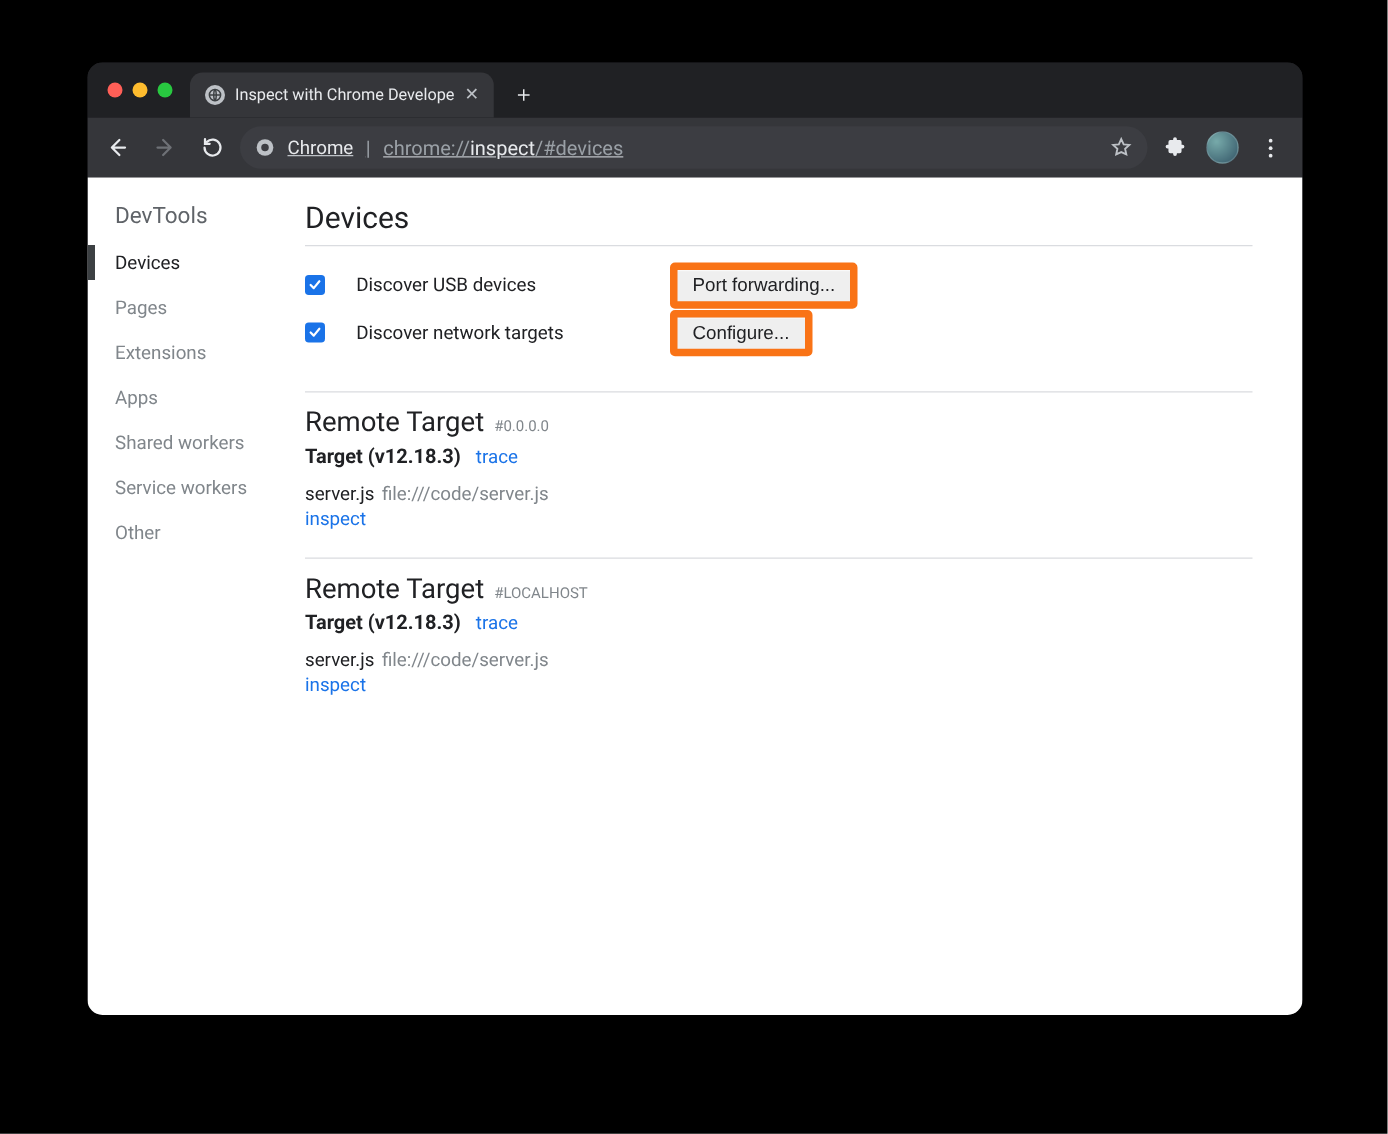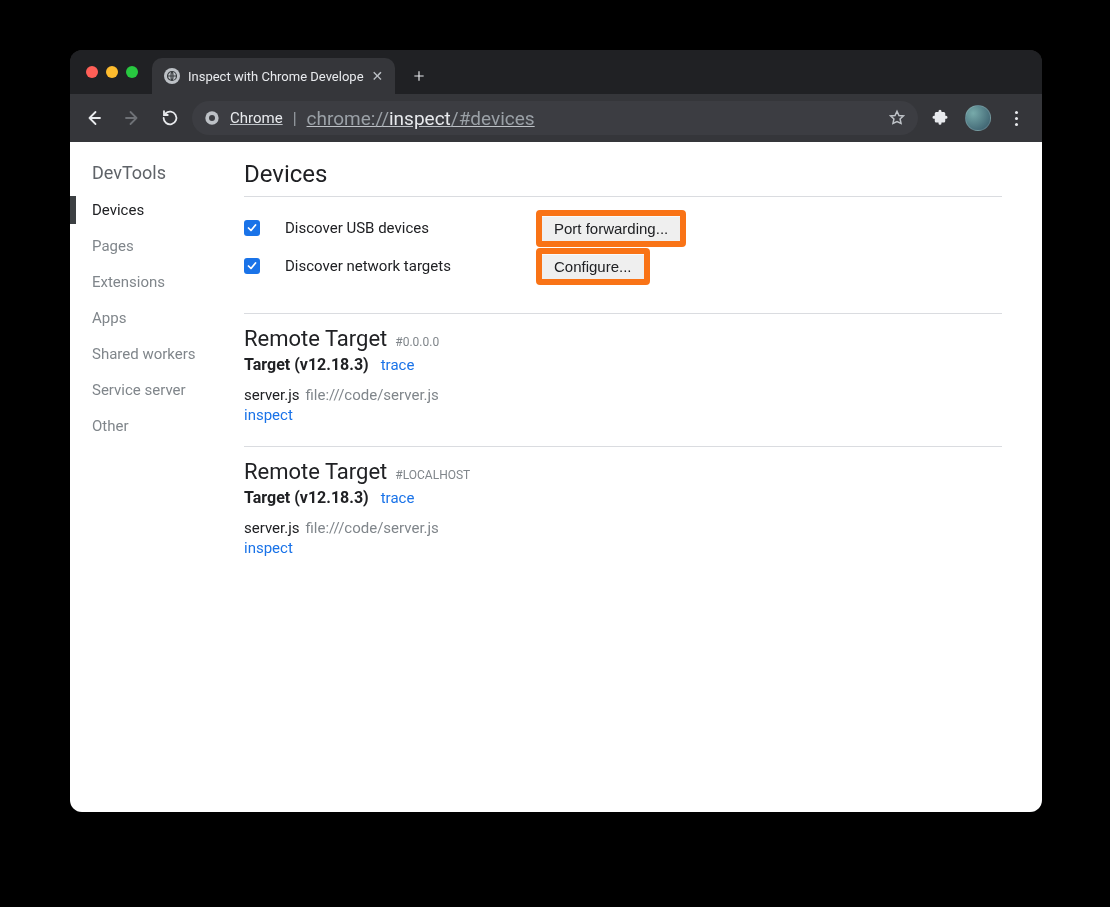--- a/index.html
+++ b/index.html
@@ -87,21 +87,21 @@
   }
   .tbtn.dim{color:var(--text-dim)}
   .omnibox{
     flex:1 1 auto; height:34px; background:var(--omnibox);
     border-radius:18px; display:flex; align-items:center;
     padding:0 12px; gap:10px; color:var(--text-mid);text-decoration:underline;
   }
   .omnibox .secure{width:16px;height:16px;color:var(--text-mid)}
   .omnibox .scheme{color:var(--text-light); font-size:15px}
   .omnibox .sep{color:var(--text-dim)}
-  .omnibox .path{color:var(--text-dim); font-size:19px}
+  .omnibox .path{color:var(--text-dim); font-size:16px}
   .omnibox .path .hl{color:var(--text-light)}
   .omnibox .star{margin-left:auto}
   .avatar{
     width:26px;height:26px;border-radius:50%;
     background:radial-gradient(circle at 30% 30%, #7aa, #356);
     border:1px solid rgba(255,255,255,.15);
   }
   .kebab{display:flex;flex-direction:column;gap:3px;align-items:center;justify-content:center}
   .kebab span{width:3px;height:3px;background:var(--text-light);border-radius:50%}
 
@@ -233,21 +233,21 @@
 
   <div class="page">
     <aside class="sidebar">
       <div class="side-title">DevTools</div>
       <nav class="sidelist" id="sidelist">
           <div class="sideitem active">Devices</div>
           <div class="sideitem">Pages</div>
           <div class="sideitem">Extensions</div>
           <div class="sideitem">Apps</div>
           <div class="sideitem">Shared workers</div>
-          <div class="sideitem">Service server</div>
+          <div class="sideitem">Service workers</div>
           <div class="sideitem">Other</div>
         </nav>
     </aside>
 
     <main class="content">
       <h1 class="h1">Devices</h1>
       <div class="hr"></div>
 
       <div class="opt-row">
         <div class="opt-left">

